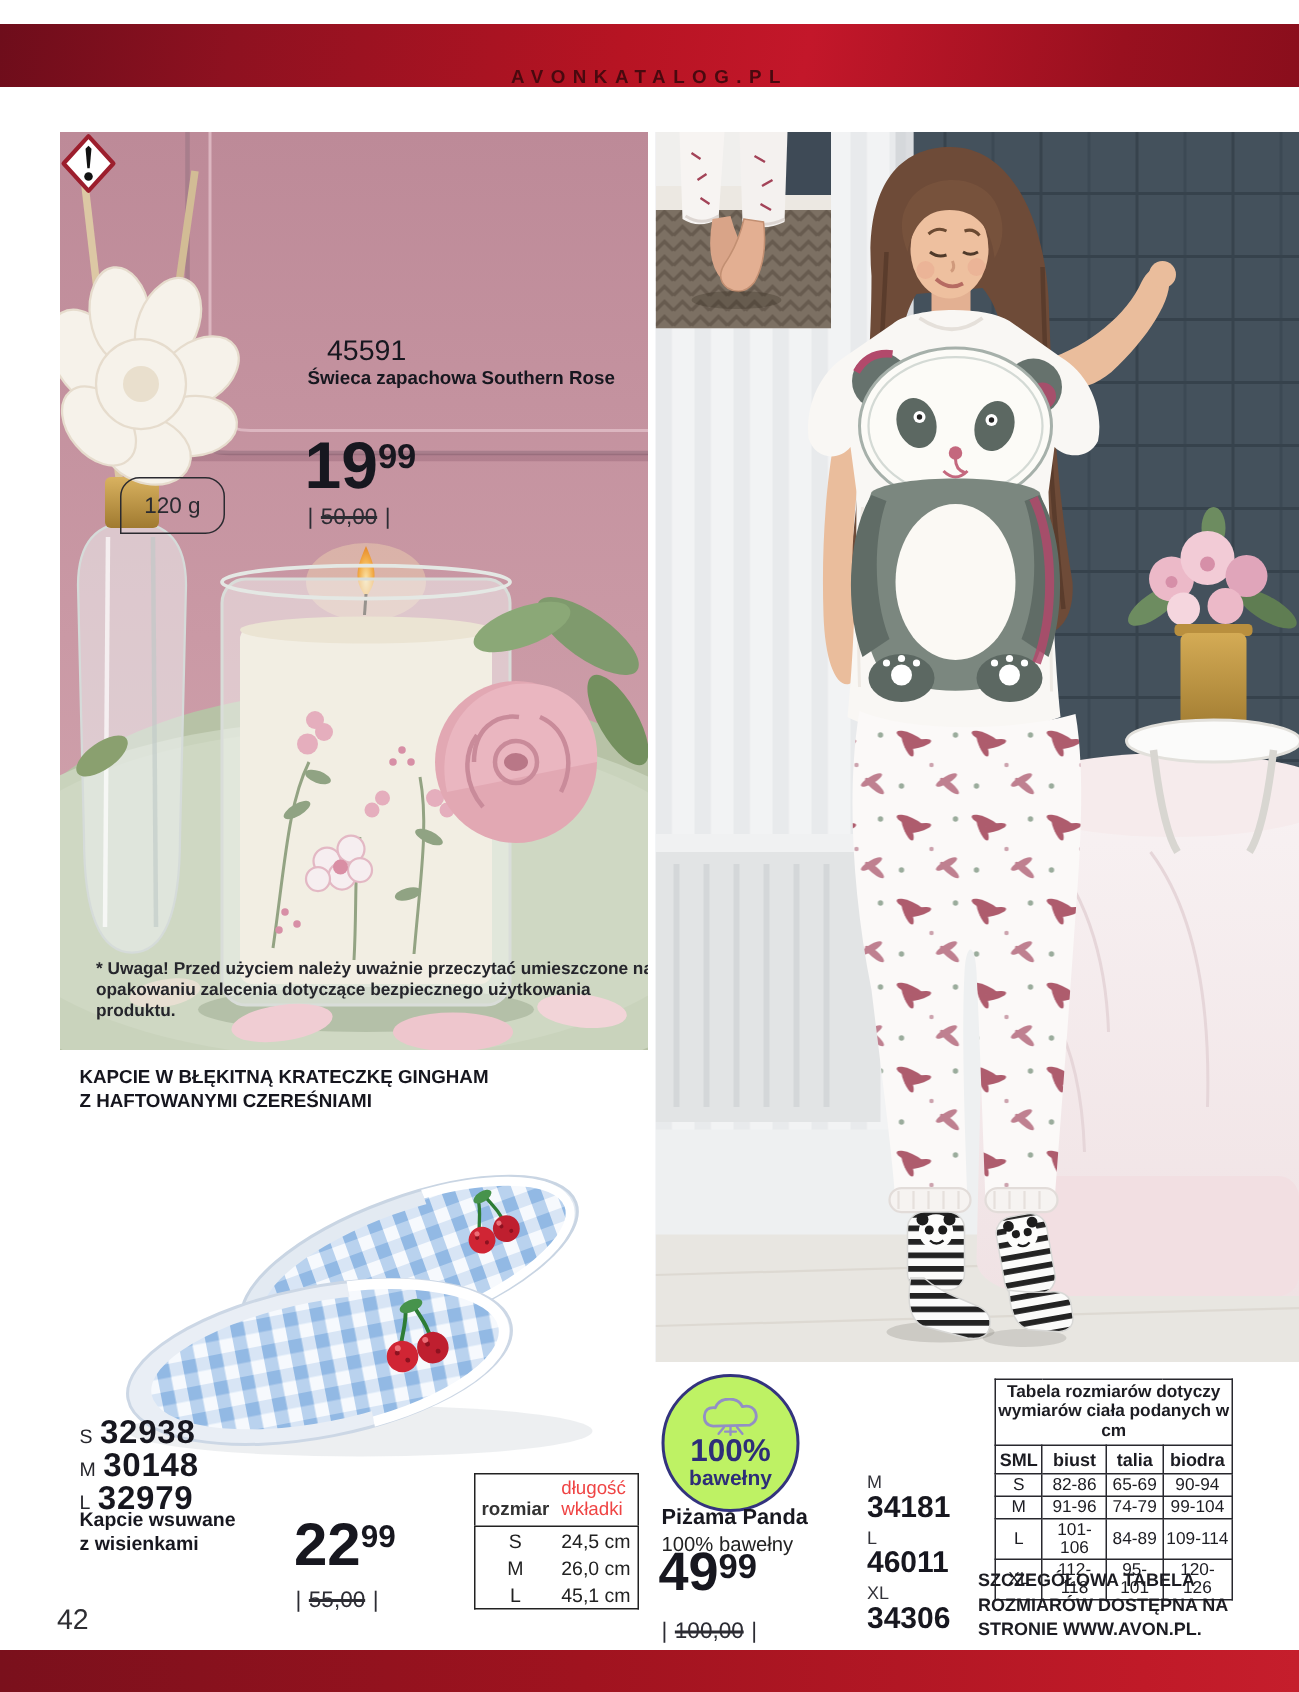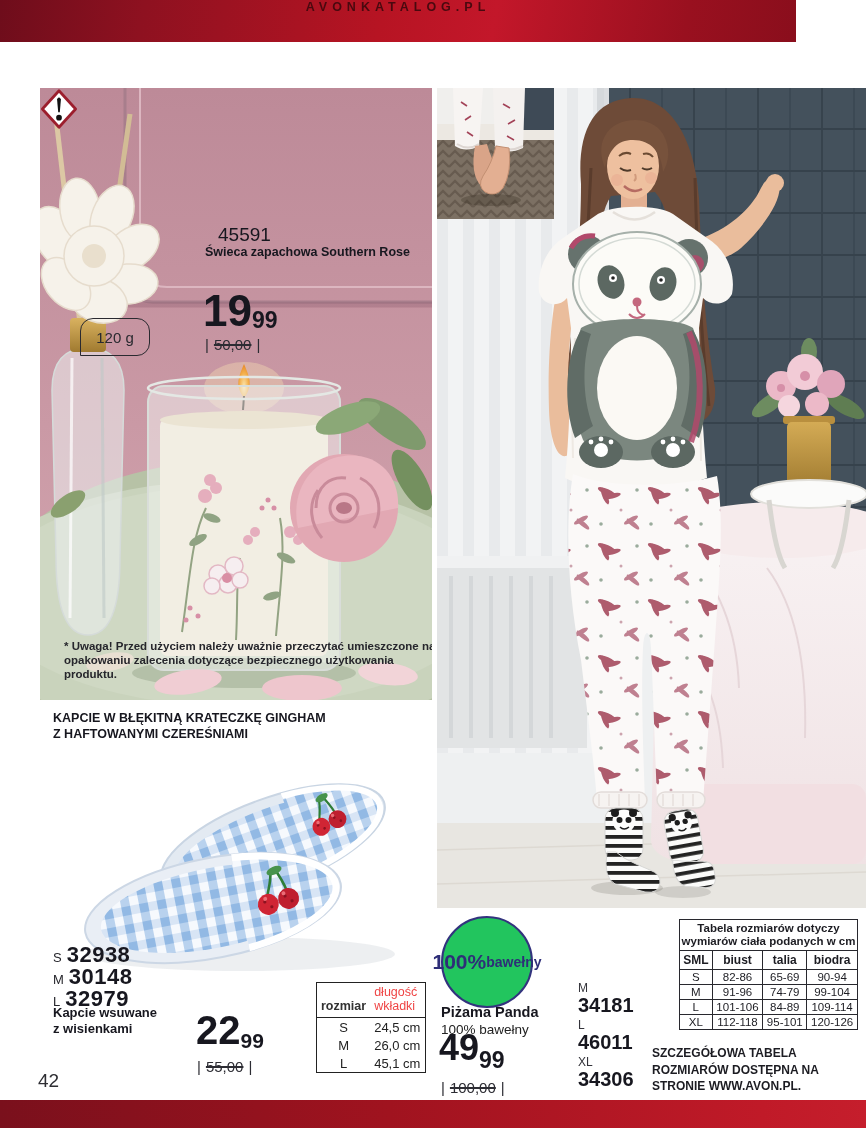--- a/index.html
+++ b/index.html
@@ -1,35 +1,35 @@
 <!DOCTYPE html>
 <html><head>
 <meta charset="utf-8">
 <style>
   html,body{margin:0;padding:0;background:#fff}
   .page{position:relative;width:866px;height:1128px;background:#ffffff;overflow:hidden;
         font-family:"Liberation Sans",sans-serif;color:#17171f}
   .pre{white-space:pre-line}
 
   
-  .banner{position:absolute;left:0;top:0;width:796px;height:42px;
+  .banner{position:absolute;left:0;top:16px;width:866px;height:42px;
     background:linear-gradient(100deg,#6e0d1b 0%,#8e1120 18%,#b71423 48%,#c3172a 62%,#99101f 86%,#8a0e1c 100%);
-    display:flex;align-items:flex-start;justify-content:center}
+    display:flex;align-items:flex-end;justify-content:center}
   .banner-title{font-size:12.5px;font-weight:700;letter-spacing:5px;color:#49090f}
 
   
   .photo-left{position:absolute;left:40px;top:88px;width:392px;height:612px;overflow:hidden;background:#c795a2}
   .photo-left > svg{position:absolute;left:0;top:0}
   .notes{position:absolute;left:165px;top:7px;width:232px;font-weight:800;font-size:12.5px;line-height:14.6px;color:#181820}
   .c-code{position:absolute;left:178px;top:136px;font-weight:400;font-size:19px}
   .c-name{position:absolute;left:165px;top:157px;font-weight:700;font-size:12.5px;white-space:nowrap}
   .c-details{position:absolute;left:165px;top:173px;font-size:12px;line-height:13px;color:#23232a}
   .price{display:flex;align-items:flex-start}
   .pr-m{font-weight:800;line-height:0.88}
-  .pr-c{font-weight:800;line-height:1;margin-top:17px}
+  .pr-c{font-weight:800;line-height:1;margin-top:1px}
   .c-price{position:absolute;left:163px;top:204px}
   .c-price .pr-m{font-size:44px}.c-price .pr-c{font-size:23px}
   .op{display:flex;gap:5px;align-items:center;font-size:15px;color:#2c2c33}
   .op s{text-decoration-thickness:1.5px}
   .c-old{position:absolute;left:165px;top:248px}
   .weight-badge{position:absolute;left:40px;top:230px;width:68px;height:36px;border:1.6px solid #2a2a30;
     border-radius:13px 13px 13px 0;display:flex;align-items:center;justify-content:center;
     font-size:15px;color:#2a2a30}
   .warn-icon{position:absolute;left:23px;top:515px;width:38px;height:42px}
   .warn-text{position:absolute;left:24px;top:551px;width:372px;font-size:11.5px;line-height:14px;
@@ -55,33 +55,33 @@
   .stable td{font-size:13px;padding:1.5px 4px;color:#222}
   .stable td.c1{text-align:center;width:36px}
 
   
   .photo-right{position:absolute;left:437px;top:88px;width:429px;height:820px;overflow:hidden;background:#eef0f1}
   .photo-right > svg{position:absolute;left:0;top:0}
   .inset{position:absolute;left:6px;top:689px;width:117px;height:131px}
 
   
   .badge{position:absolute;left:441px;top:916px;width:88px;height:88px;border:2.5px solid #33337e;border-radius:50%;
-    display:flex;flex-direction:row;align-items:center;justify-content:center;background:#22c55e}
+    display:flex;flex-direction:column;align-items:center;justify-content:center;background:#bef264}
   .badge .b1{font-weight:800;font-size:21px;color:#2e2e78;line-height:20px}
   .badge .b2{font-weight:700;font-size:14px;color:#2e2e78;line-height:15px}
   .pj-name{position:absolute;left:441px;top:1004px;font-weight:800;font-size:14.5px}
   .pj-material{position:absolute;left:441px;top:1022px;font-size:13.5px;color:#222}
   .pj-price{position:absolute;left:439px;top:1032px}
   .pj-price .pr-m{font-size:36px}.pj-price .pr-c{font-size:23px}
   .pj-old{position:absolute;left:441px;top:1079px}
   .pcodes{position:absolute;left:578px;top:978px}
   .pcodes .psz{font-size:12px;color:#33333a;margin-top:3px}
   .pcodes .pcode{font-weight:800;font-size:20px;line-height:20px}
 
-  .ptable{position:absolute;left:679px;top:919px;width:179px;border:1.8px solid #28282e}
+  .ptable{position:absolute;left:663px;top:919px;width:159px;border:1.8px solid #28282e}
   .ptable td,.ptable th{border:1.4px solid #28282e;font-size:11.5px;color:#1c1c22;text-align:center;padding:1px 2px}
   .ptable .title{font-weight:700;font-size:11.5px;line-height:13px;padding:2px 0}
   .ptable th{font-weight:800;font-size:12px;padding:2px 2px}
   .footnote{position:absolute;left:652px;top:1045px;width:212px;
     font-weight:800;font-size:12px;line-height:16.5px;color:#1c1c22}
 
   .page-number{position:absolute;left:38px;top:1070px;font-size:19px;color:#2e2e33}
   .bottom-bar{position:absolute;left:0;top:1100px;width:866px;height:28px;
     background:linear-gradient(90deg,#7a101c 0%,#a0131f 45%,#c01a28 88%,#c51e2c 100%)}
 </style>

